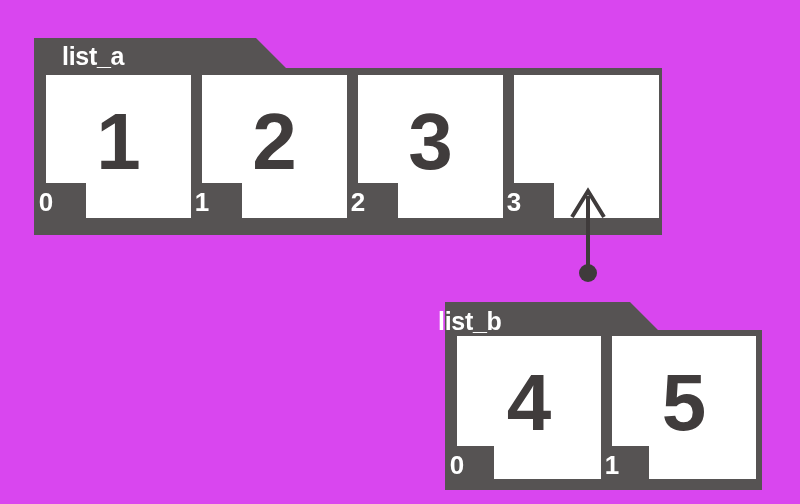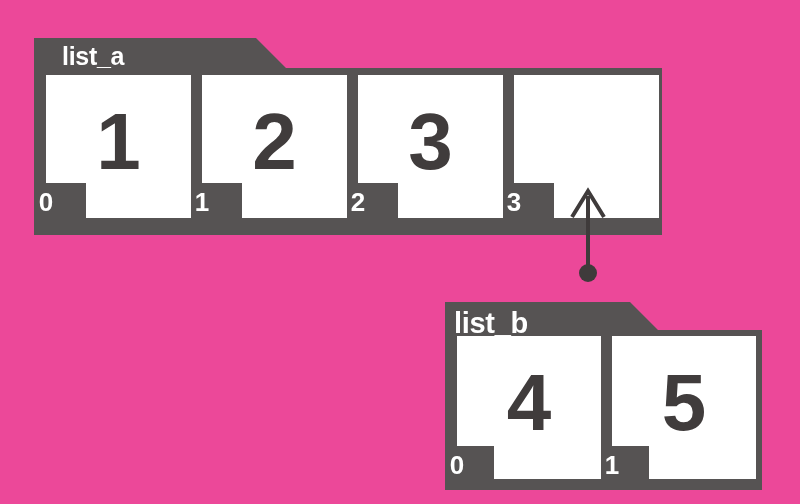--- a/index.html
+++ b/index.html
@@ -14,21 +14,21 @@
     overflow: hidden;
     font-family: "Liberation Sans", sans-serif;
     position: relative;
   }
 
   #stage {
     position: absolute;
     left: 0; top: 0;
     width: 800px;
     height: 504px;
-    background: #ec4899;
+    background: #d946ef;
   }
 
   
   .list-frame {
     position: absolute;
     background: #565353;
   }
 
   .frame-title {
     position: absolute;
@@ -88,21 +88,21 @@
     <div class="cell" style="left: 202px; top: 75px; width: 145px; height: 143px; background: rgb(255, 255, 255); clip-path: polygon(0% 0%, 100% 0%, 100% 100%, 27.586% 100%, 27.586% 75.524%, 0% 75.524%);"></div>
     <div class="cell-value" style="left: 202px; width: 145px; top: 102px; font-size: 80px; color: rgb(64, 60, 60);">2</div>
     <div class="cell-index" style="left: 164px; width: 76px; top: 189px; font-size: 26px; color: rgb(255, 255, 255);">1</div>
     <div class="cell" style="left: 358px; top: 75px; width: 145px; height: 143px; background: rgb(255, 255, 255); clip-path: polygon(0% 0%, 100% 0%, 100% 100%, 27.586% 100%, 27.586% 75.524%, 0% 75.524%);"></div>
     <div class="cell-value" style="left: 358px; width: 145px; top: 102px; font-size: 80px; color: rgb(64, 60, 60);">3</div>
     <div class="cell-index" style="left: 320px; width: 76px; top: 189px; font-size: 26px; color: rgb(255, 255, 255);">2</div>
     <div class="cell" style="left: 514px; top: 75px; width: 145px; height: 143px; background: rgb(255, 255, 255); clip-path: polygon(0% 0%, 100% 0%, 100% 100%, 27.586% 100%, 27.586% 75.524%, 0% 75.524%);"></div>
     <div class="cell-value" style="left: 514px; width: 145px; top: 102px; font-size: 80px; color: rgb(64, 60, 60);"></div>
     <div class="cell-index" style="left: 476px; width: 76px; top: 189px; font-size: 26px; color: rgb(255, 255, 255);">3</div>
     <div class="list-frame" style="left: 445px; top: 302px; width: 317px; height: 188px; background: rgb(86, 83, 83); clip-path: polygon(0% 0%, 58.36% 0%, 67.192% 14.894%, 100% 14.894%, 100% 100%, 0% 100%);"></div>
-    <div class="frame-title" style="left: 454px; top: 309px; font-size: 29px; color: rgb(255, 255, 255);">list_b</div>
+    <div class="frame-title" style="left: 438px; top: 309px; font-size: 25px; color: rgb(255, 255, 255);">list_b</div>
     <div class="cell" style="left: 457px; top: 336px; width: 144px; height: 143px; background: rgb(255, 255, 255); clip-path: polygon(0% 0%, 100% 0%, 100% 100%, 25.694% 100%, 25.694% 76.923%, 0% 76.923%);"></div>
     <div class="cell-value" style="left: 457px; width: 144px; top: 363px; font-size: 80px; color: rgb(64, 60, 60);">4</div>
     <div class="cell-index" style="left: 422px; width: 70px; top: 452px; font-size: 26px; color: rgb(255, 255, 255);">0</div>
     <div class="cell" style="left: 612px; top: 336px; width: 144px; height: 143px; background: rgb(255, 255, 255); clip-path: polygon(0% 0%, 100% 0%, 100% 100%, 25.694% 100%, 25.694% 76.923%, 0% 76.923%);"></div>
     <div class="cell-value" style="left: 612px; width: 144px; top: 363px; font-size: 80px; color: rgb(64, 60, 60);">5</div>
     <div class="cell-index" style="left: 577px; width: 70px; top: 452px; font-size: 26px; color: rgb(255, 255, 255);">1</div>
     <svg class="pointer-svg" width="800" height="504" style="left: 0px; top: 0px;">
       <line x1="588" y1="273" x2="588" y2="196" stroke="#3f3b3b" stroke-width="4"></line>
       <polyline points="572,217 588,191 604,217" fill="none" stroke="#3f3b3b" stroke-width="4" stroke-linecap="butt" stroke-linejoin="miter"></polyline>
       <circle cx="588" cy="273" r="9" fill="#3f3b3b"></circle>

